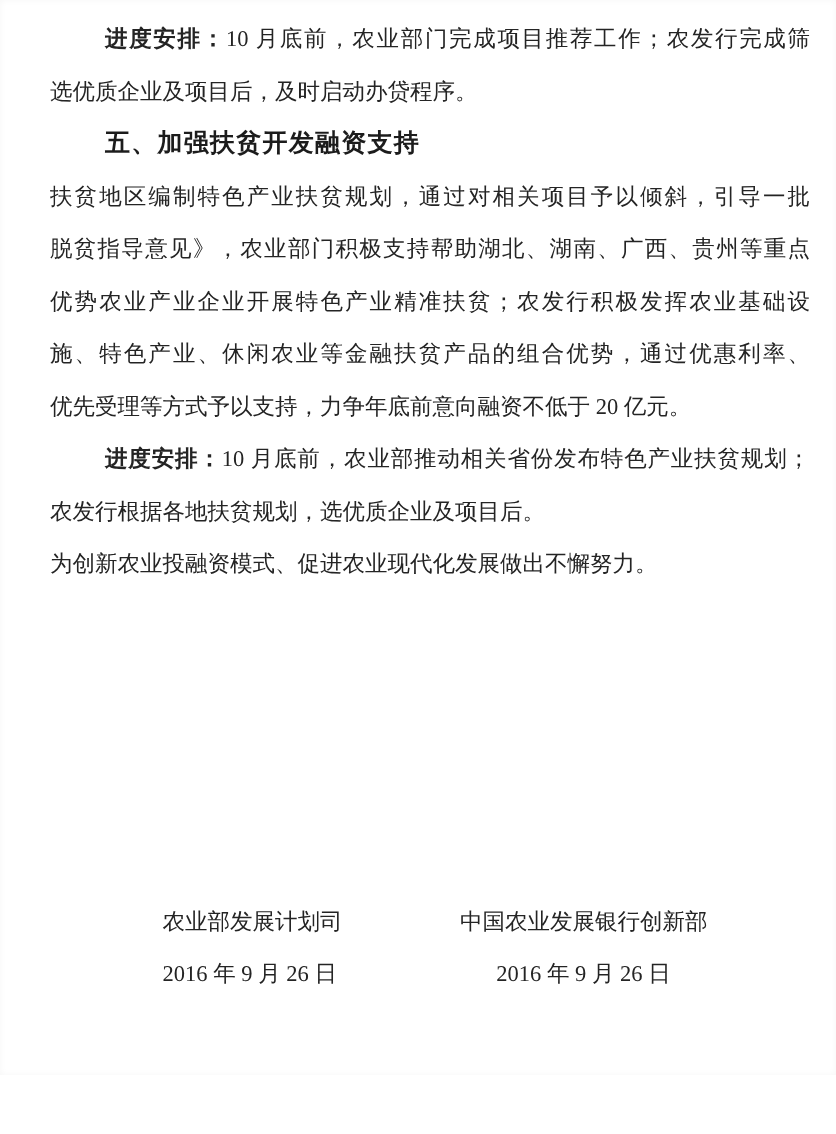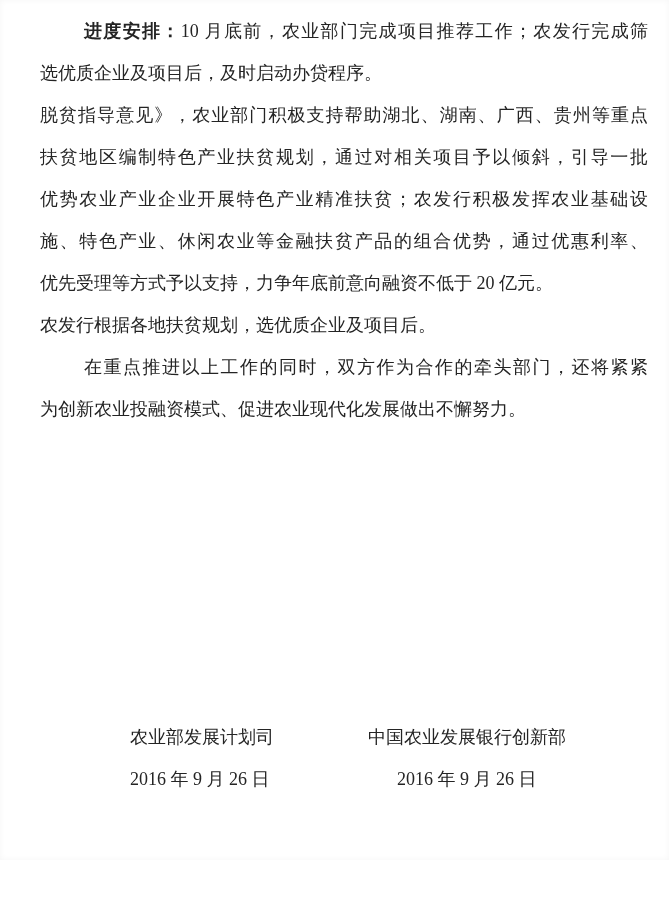--- a/index.html
+++ b/index.html
@@ -78,31 +78,32 @@
 <body>
 
 <div class="page">
 
   <div class="textblock">
 
     <div class="line indent"><span class="lead">进度安排：</span><span>10 月底前，农业部门完成项目推荐工作；农发行完成筛</span></div>
 
     <div class="line natural">选优质企业及项目后，及时启动办贷程序。</div>
 
+    <div class="line heading indent">五、加强扶贫开发融资支持</div>
 
+    <div class="line">扶贫地区编制特色产业扶贫规划，通过对相关项目予以倾斜，引导一批</div>
     <div class="line">脱贫指导意见》，农业部门积极支持帮助湖北、湖南、广西、贵州等重点</div>
-    <div class="line">扶贫地区编制特色产业扶贫规划，通过对相关项目予以倾斜，引导一批</div>
     <div class="line">优势农业产业企业开展特色产业精准扶贫；农发行积极发挥农业基础设</div>
     <div class="line">施、特色产业、休闲农业等金融扶贫产品的组合优势，通过优惠利率、</div>
     <div class="line natural">优先受理等方式予以支持，力争年底前意向融资不低于 20 亿元。</div>
 
+    <div class="line indent"><span class="lead">进度安排：</span><span>10 月底前，农业部推动相关省份发布特色产业扶贫规划；</span></div>
 
     <div class="line natural">农发行根据各地扶贫规划，选优质企业及项目后。</div>
 
-    <div class="line indent">在重点推进以上工作的同时，双方作为合作的牵头部门，还将紧紧</div>
     <div class="line natural">为创新农业投融资模式、促进农业现代化发展做出不懈努力。</div>
 
   </div>
 
   <div>
     <div class="sig sig-org-row left">农业部发展计划司</div>
     <div class="sig sig-org-row right">中国农业发展银行创新部</div>
     <div class="sig sig-date-row date-left">2016 年 9 月 26 日</div>
     <div class="sig sig-date-row date-right">2016 年 9 月 26 日</div>
   </div>

